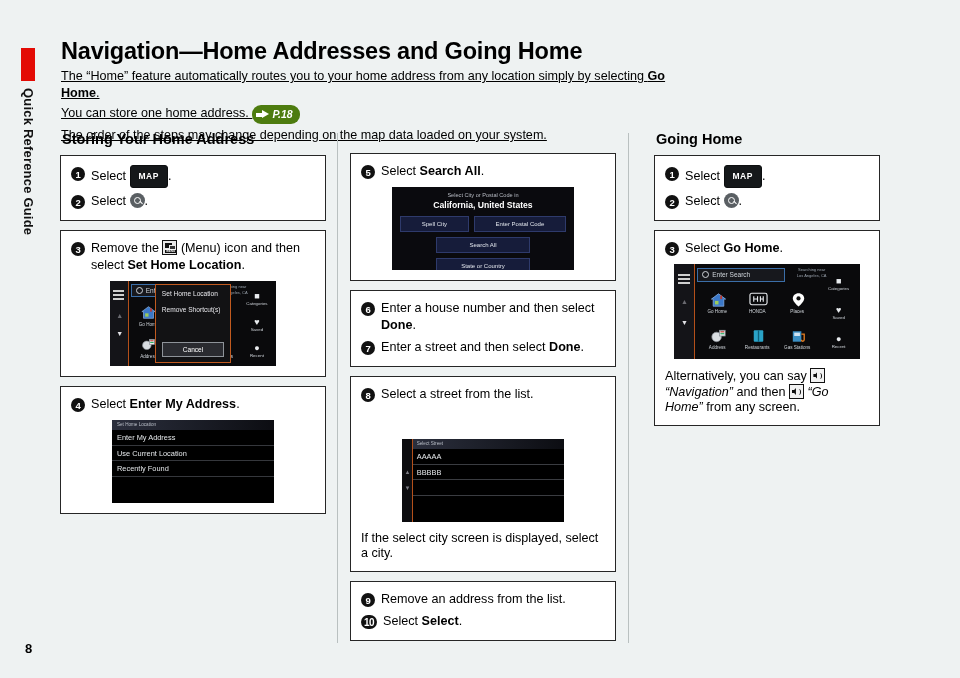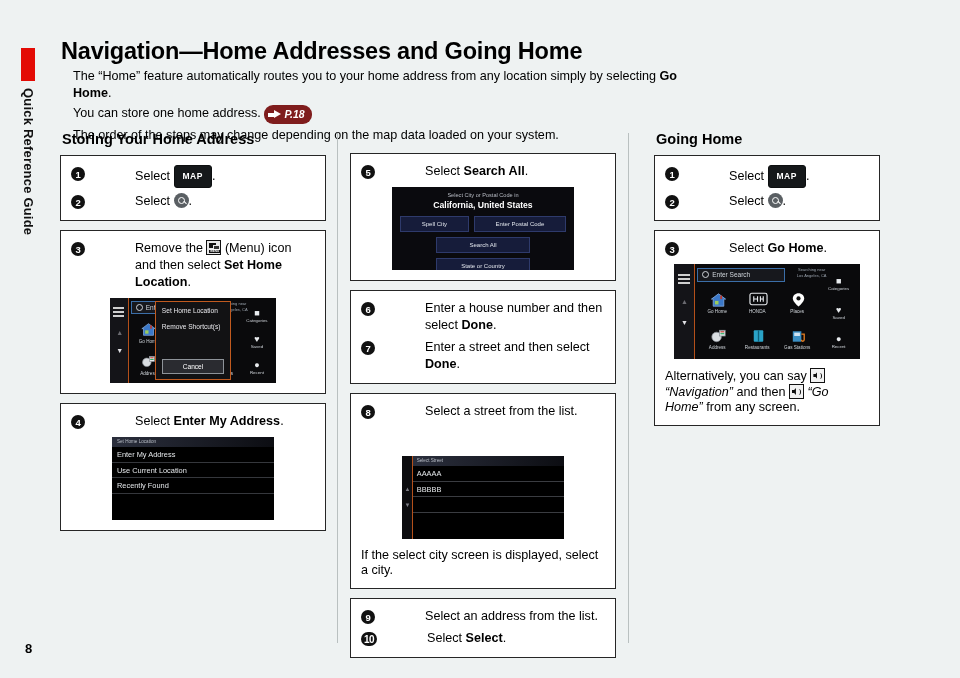--- a/index.html
+++ b/index.html
@@ -19,25 +19,25 @@
     writing-mode:vertical-rl;
     font-size:13px;font-weight:bold;letter-spacing:.2px;
     white-space:nowrap;color:#111;
   }
   
   #page-title{
     position:absolute;left:61px;top:38px;
     font-size:23.5px;font-weight:bold;letter-spacing:-.2px;
   }
   #intro{position:absolute;left:61px;top:68px;width:640px;}
-  #intro p{margin:0 0 3px 12px;font-size:12.6px;line-height:17px;}
+  #intro p{margin:0 0 3px 0;font-size:12.6px;line-height:17px;text-decoration:underline;}
   #intro b{font-weight:bold;}
   .ref-badge{
     display:inline-flex;align-items:center;gap:3px;
-    background:#7f1d1d;color:#fff;border-radius:9px;
+    background:#4d7c0f;color:#fff;border-radius:9px;
     padding:1px 7px 1px 4px;font-size:10.5px;font-weight:bold;
     font-style:italic;vertical-align:-2px;
   }
   .ref-badge .arrow{
     display:inline-block;width:13px;height:9px;position:relative;
   }
   .ref-badge .arrow:before{
     content:"";position:absolute;left:0;top:2.5px;width:7px;height:4px;background:#fff;
   }
   .ref-badge .arrow:after{
@@ -61,21 +61,21 @@
   }
   .step{display:flex;align-items:flex-start;margin-bottom:5px;font-size:12.6px;line-height:17px;}
   .step:last-child{margin-bottom:0;}
   .num{
     flex:0 0 auto;width:14px;height:14px;border-radius:50%;
     background:#111;color:#fff;font-size:9.5px;font-weight:bold;
     display:flex;align-items:center;justify-content:center;
     margin-right:6px;margin-top:2px;letter-spacing:-.5px;
   }
   .num.wide{width:16px;height:14px;border-radius:8px;font-size:10px;}
-  .stxt{flex:1 1 auto;margin-left:44px;}
+  .stxt{flex:1 1 auto;}
   .stxt b{font-weight:bold;}
   .note{font-size:12.6px;line-height:15px;margin-top:9px;}
   
   .key-map{
     display:inline-block;background:#15181a;color:#fff;
     font-size:8.5px;font-weight:bold;letter-spacing:.5px;
     padding:2px 8px;border-radius:3px;vertical-align:1px;
     border:1px solid #0d0f10;
   }
   .key-search{
@@ -349,21 +349,21 @@
         <div class="st-row">BBBBB</div>
         <div class="st-row"></div>
       </div>
     </div>
     <div class="note">If the select city screen is displayed, select a city.</div>
   </div>
 
   <div class="box">
     <div class="step">
       <div class="num">9</div>
-      <div class="stxt">Select an address from the list.</div>
+      <div class="stxt">Remove an address from the list.</div>
     </div>
     <div class="step">
       <div class="num wide">10</div>
       <div class="stxt"><span>Select </span><b>Select</b><span>.</span></div>
     </div>
   </div>
 </div>
 
 <div class="col" id="col3">
   <div class="col-head">Going Home</div>

